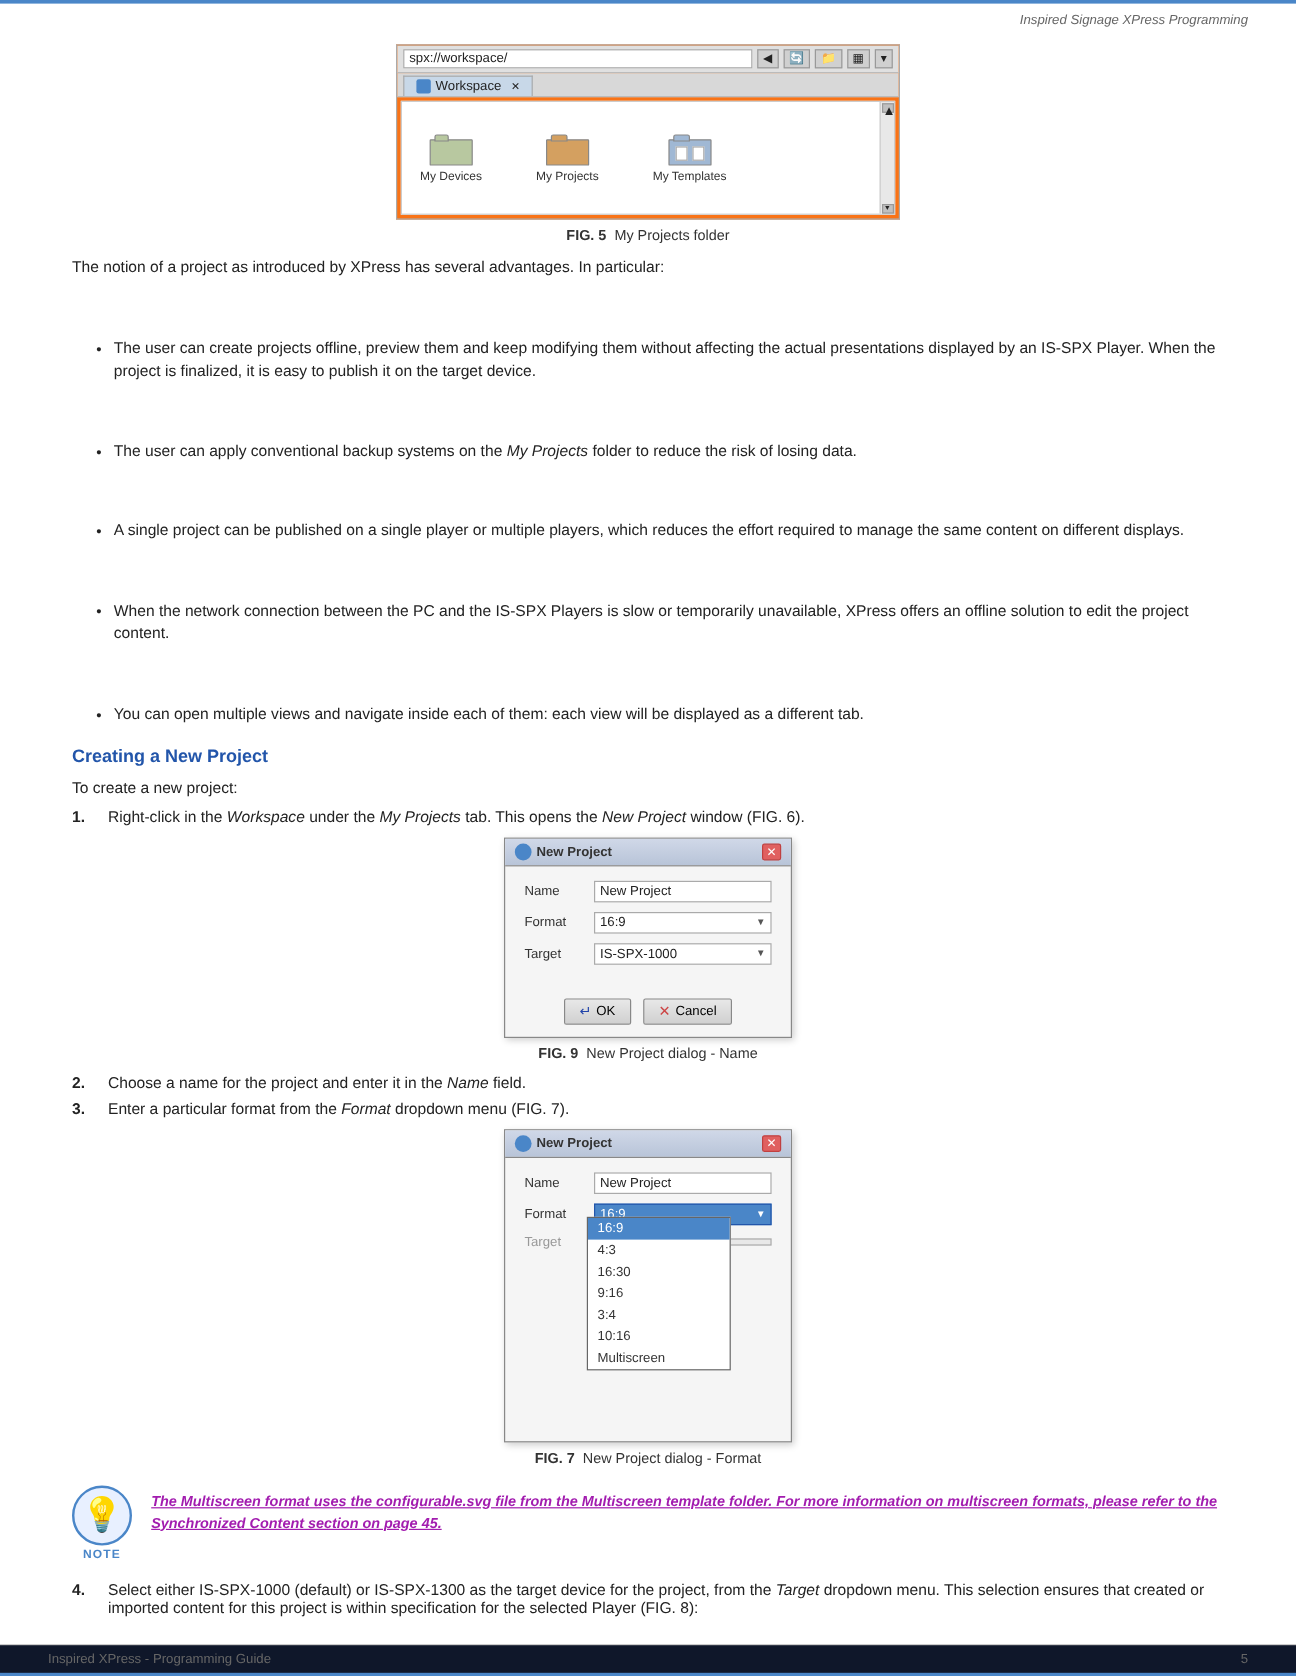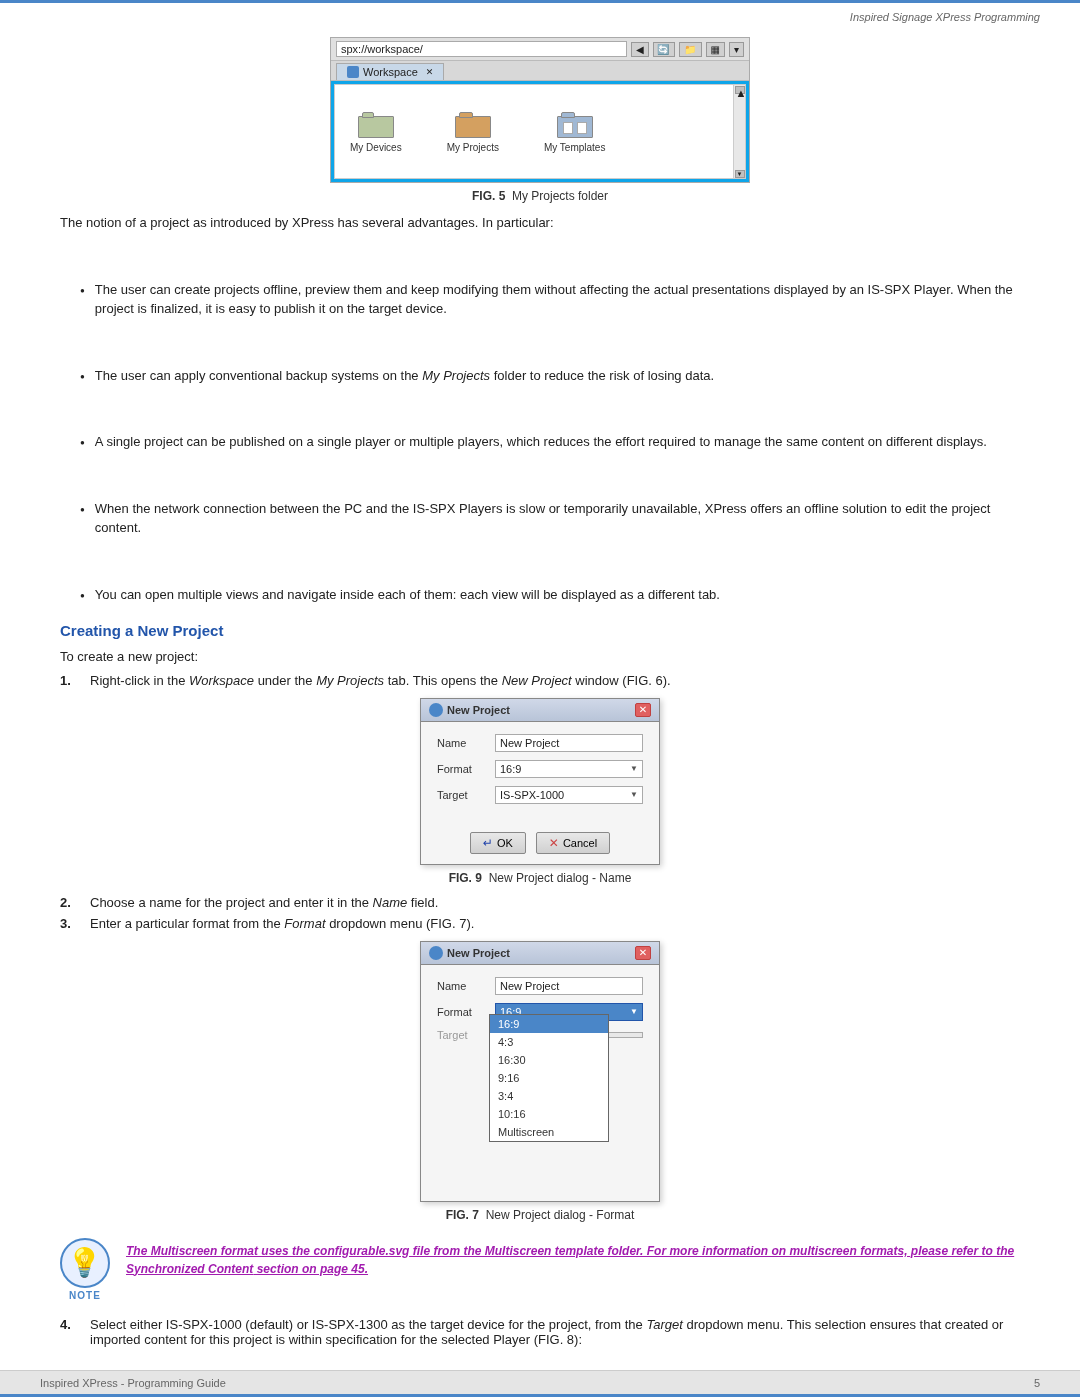--- a/index.html
+++ b/index.html
@@ -35,21 +35,21 @@
     
     .main-content {
       padding: 10px 60px 40px 60px;
     }
 
     
     .file-browser {
       border: 1px solid #aaa;
       width: 420px;
       margin: 0 auto 6px auto;
-      background: #0ea5e9;
+      background: #f97316;
       font-size: 11px;
     }
     .fb-toolbar {
       background: #e0e0e0;
       border-bottom: 1px solid #bbb;
       padding: 3px 5px;
       display: flex;
       align-items: center;
       gap: 4px;
     }
@@ -328,21 +328,21 @@
       right: 0;
       height: 3px;
       background: #4a86c8;
     }
     .bottom-bar {
       position: fixed;
       bottom: 3px;
       left: 0;
       right: 0;
       height: 24px;
-      background: #e5e5e5;
+      background: #0f172a;
       border-top: 1px solid #ccc;
       display: flex;
       justify-content: space-between;
       align-items: center;
       padding: 0 40px;
       font-size: 11px;
       color: #666;
     }
 
     

